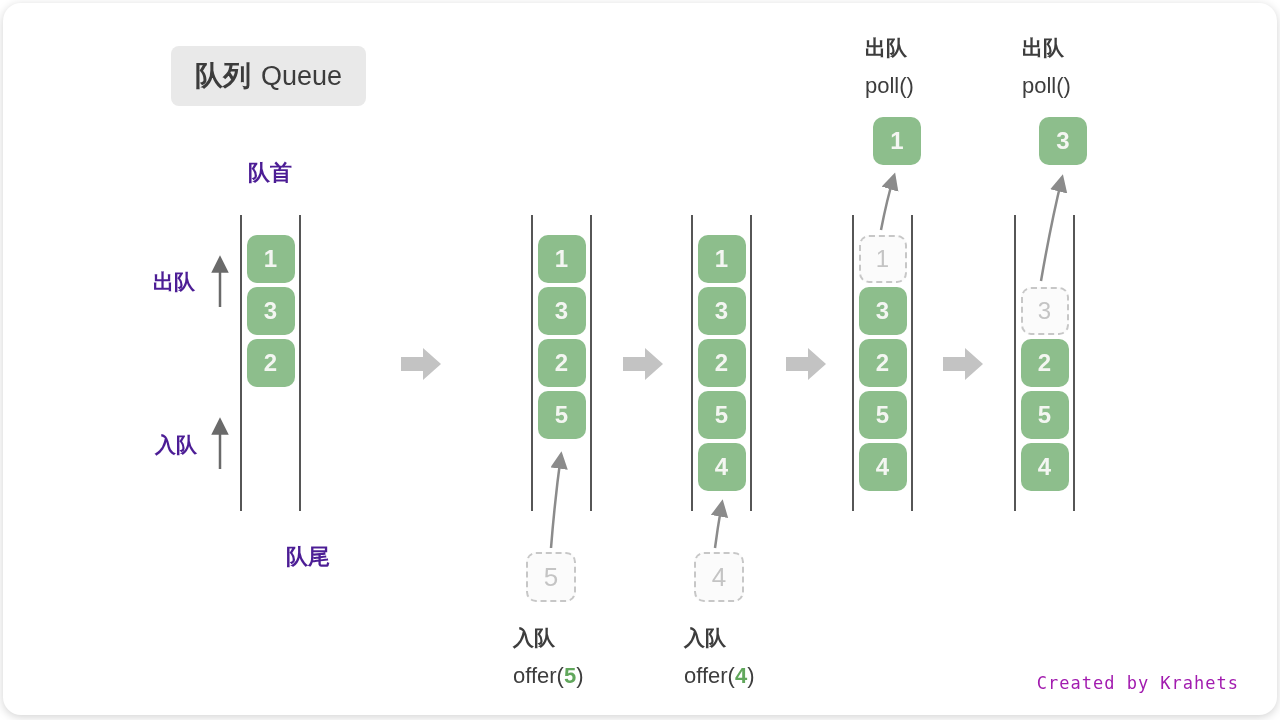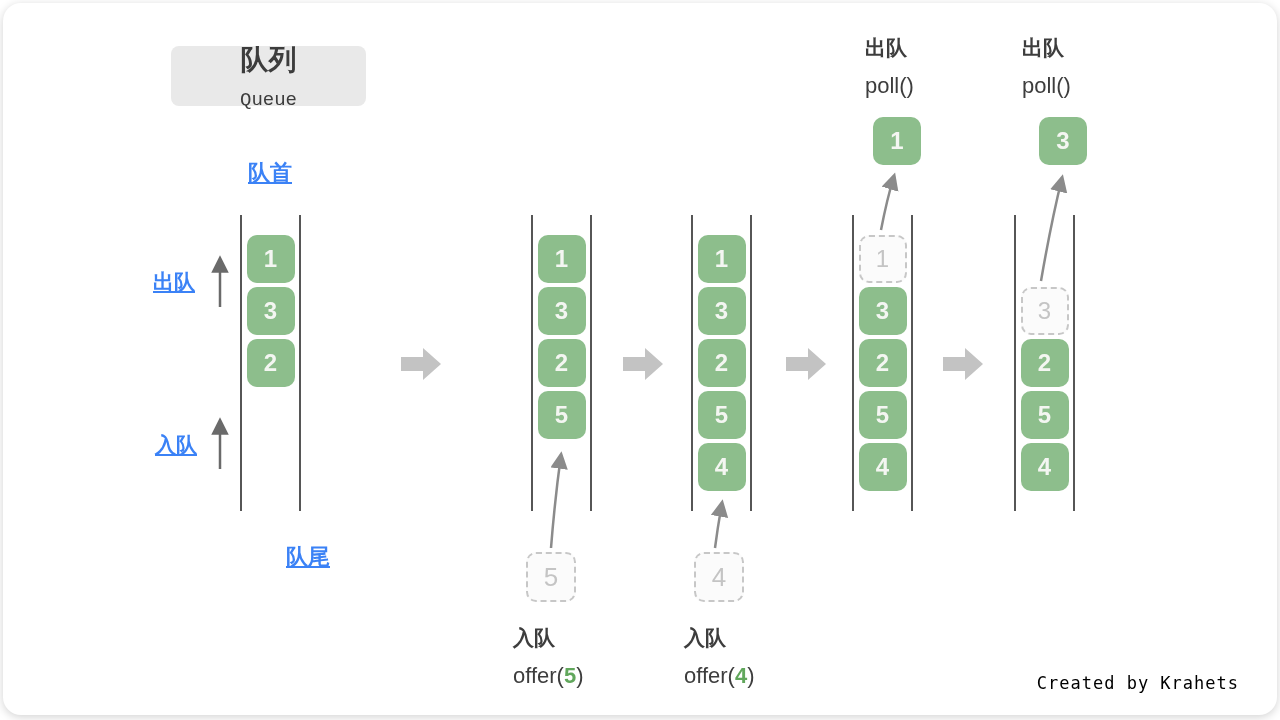--- a/index.html
+++ b/index.html
@@ -11,27 +11,26 @@
     box-shadow: 0 2px 10px rgba(0,0,0,0.18);
   }
   .abs { position: absolute; }
 
   
   .title-badge {
     left: 168px; top: 43px; width: 195px; height: 60px;
     background: #e9e9e9; border-radius: 8px;
     display: flex; align-items: center; justify-content: center; gap: 10px;
     color: #3c3c3c;
-    flex-direction: column;
   }
   .title-zh { font-size: 28px; font-weight: bold; }
-  .title-en { font-size: 19px; font-family: Liberation Mono, monospace; }
+  .title-en { font-size: 27px; font-family: Liberation Sans, sans-serif; }
 
   
-  .zh-label { color: #3b82f6; font-weight: bold; font-size: 22px; text-decoration: underline; }
+  .zh-label { color: #4c1d95; font-weight: bold; font-size: 22px; }
   .front-label { left: 207px; top: 155px; width: 120px; text-align: center; }
   .rear-label  { left: 207px; top: 539px; width: 120px; text-align: right; }
   .side-label  { font-size: 21px; }
   .deq-label { left: 150px; top: 265px; }
   .enq-label { left: 152px; top: 428px; }
 
   
   .queue {
     top: 212px; width: 61px; height: 296px;
     border-left: 2px solid #565656; border-right: 2px solid #565656;
@@ -71,21 +70,21 @@
     clip-path: polygon(0% 28%, 55% 28%, 55% 0%, 100% 50%, 55% 100%, 55% 72%, 0% 72%);
   }
 
   
   .op-note { color: #3d3d3d; }
   .op-note .op-zh { font-size: 21px; font-weight: bold; margin-bottom: 11px; }
   .op-note .op-code { font-size: 22px; font-family: Liberation Sans, sans-serif; }
   .op-code .green-num { color: #61a75c; font-weight: bold; }
 
   .credit {
-    right: 38px; bottom: 22px; color: #000000;
+    right: 38px; bottom: 22px; color: #a21caf;
     font-family: "DejaVu Sans Mono", monospace; font-size: 17px; letter-spacing: 1px; margin-top: 23px;
   }
   svg.overlay { position: absolute; left: 0; top: 0; pointer-events: none; }
 </style>
 </head>
 <body>
 
 <div class="card">
 
   <div class="abs title-badge">

